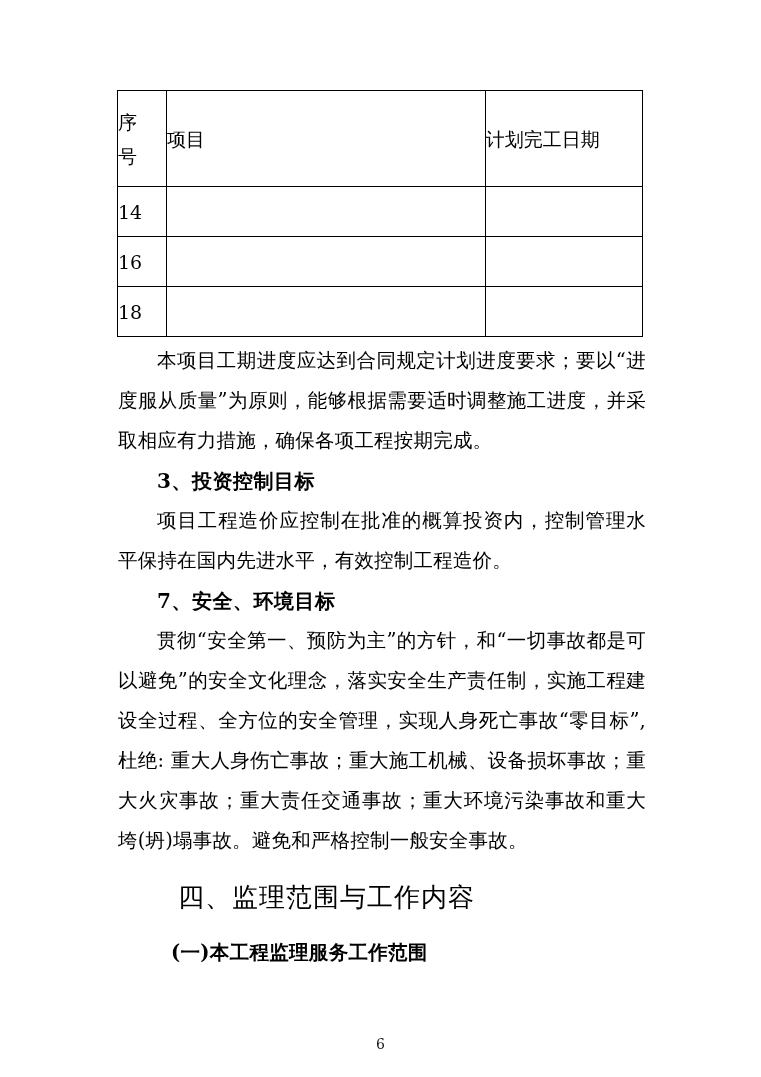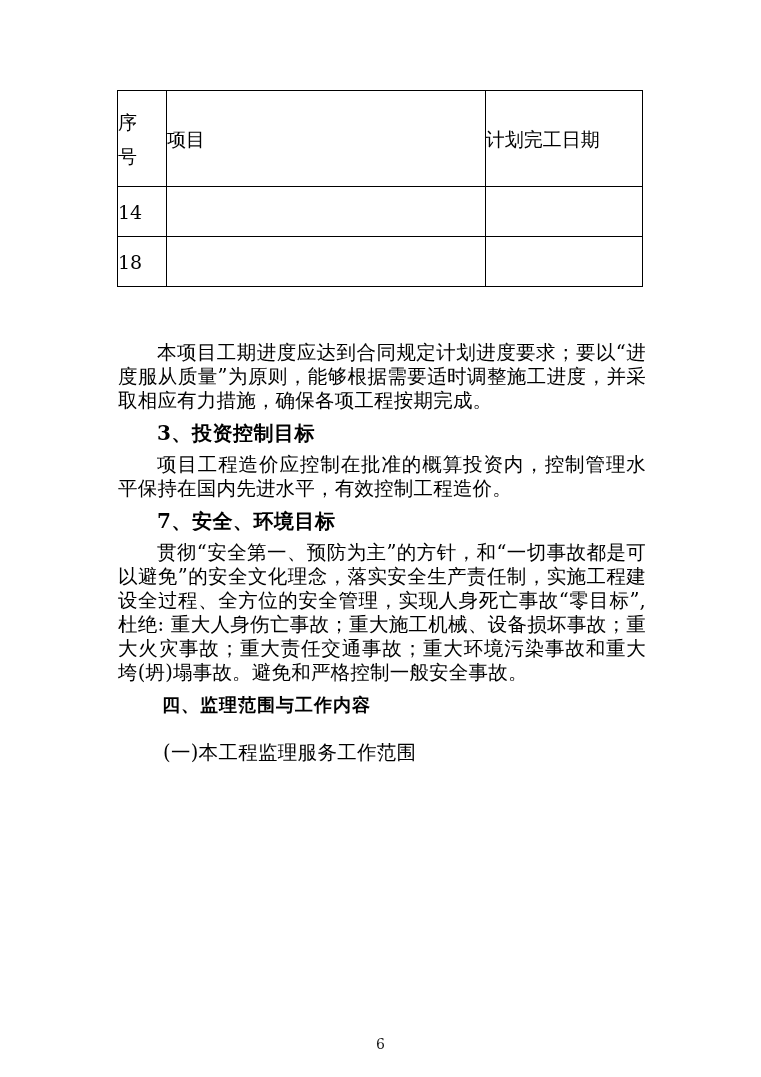--- a/index.html
+++ b/index.html
@@ -76,48 +76,49 @@
   
   .content {
     position: absolute;
     left: 118px;
     top: 341px;
     width: 528px;
   }
   p.para {
     margin: 0;
     font-size: 19.5px;
-    line-height: 24px;
+    line-height: 40px;
     letter-spacing: 0.2px;
     text-align: justify;
     text-justify: inter-ideograph;
     text-indent: 39px;
   }
   p.heading {
     margin: 0;
     font-size: 20px;
     line-height: 40px;
     font-weight: bold;
     text-indent: 39px;
     letter-spacing: 0.5px;
   }
   p.heading-major {
-    margin: 0;
-    font-size: 18px;
+    margin: 16px;
+    font-size: 26px;
     line-height: 40px;
-    font-weight: bold;
+    font-weight: normal;
     text-indent: 44px;
     letter-spacing: 1px;
   }
   p.subheading {
-    margin: 8px;
+    margin: 16px;
     font-size: 19.5px;
     line-height: 40px;
     text-indent: 37px;
     letter-spacing: 0.3px;
+    font-weight: bold;
   }
 
   
   .page-number {
     position: absolute;
     left: 0;
     top: 1036px;
     width: 761px;
     text-align: center;
     font-size: 14px;
@@ -145,20 +146,25 @@
         <td class="hdr-item">项目</td>
         <td class="hdr-date">计划完工日期</td>
       </tr>
 
       <tr class="body-row">
         <td class="cell-no">14</td>
         <td class="cell-blank"></td>
         <td class="cell-blank"></td>
       </tr>
       <tr class="body-row">
+        <td class="cell-no">16</td>
+        <td class="cell-blank"></td>
+        <td class="cell-blank"></td>
+      </tr>
+      <tr class="body-row">
         <td class="cell-no">18</td>
         <td class="cell-blank"></td>
         <td class="cell-blank"></td>
       </tr>
     </tbody>
   </table>
 
   <div class="content">
     <p class="para">本项目工期进度应达到合同规定计划进度要求；要以“进度服从质量”为原则，能够根据需要适时调整施工进度，并采取相应有力措施，确保各项工程按期完成。</p>
     <p class="heading">3、投资控制目标</p>

